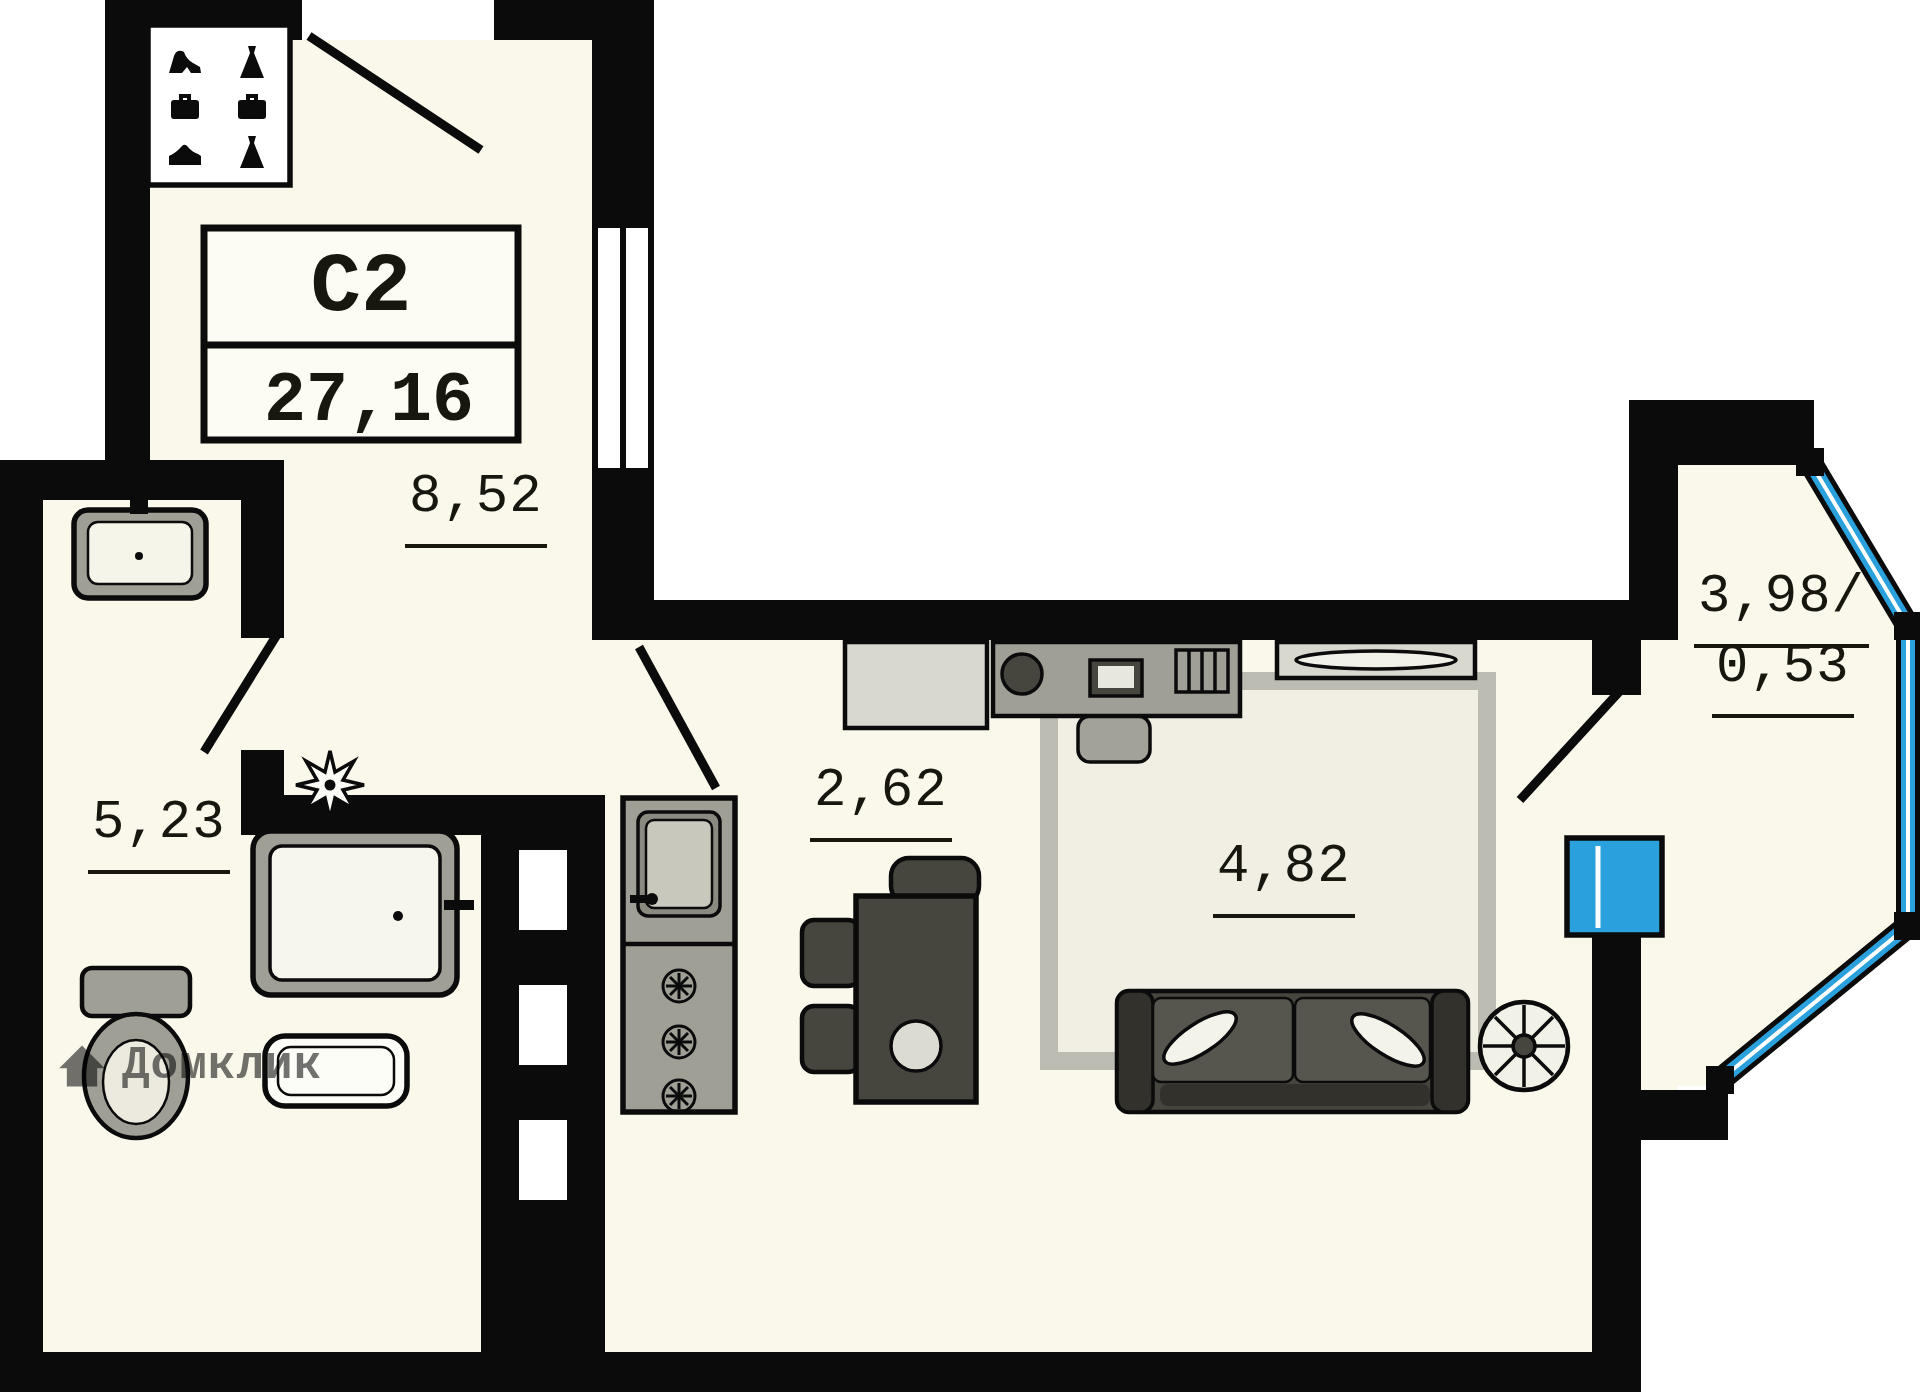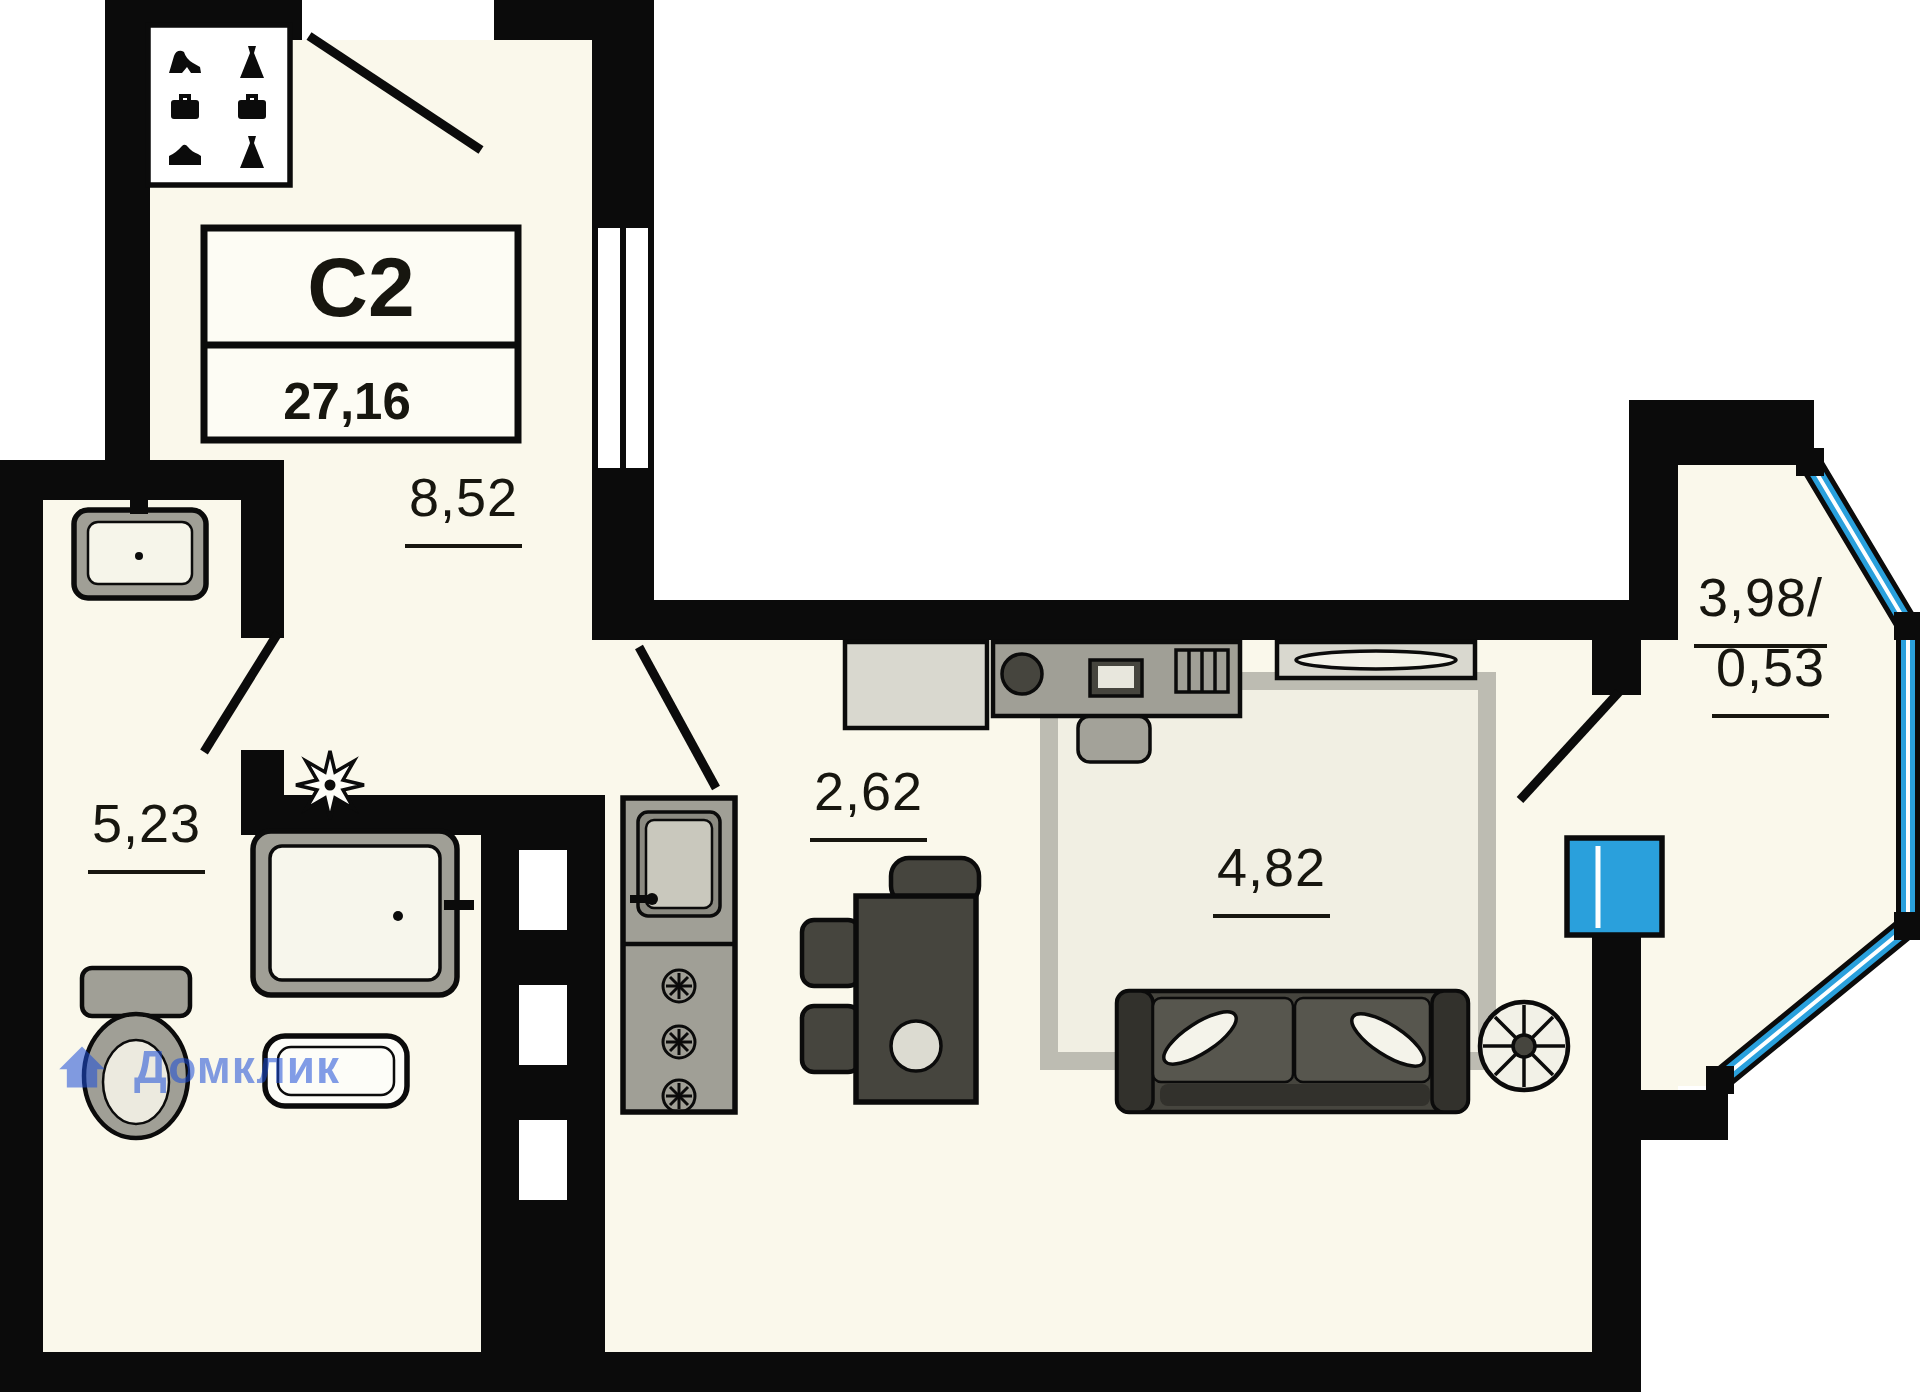--- a/index.html
+++ b/index.html
@@ -1,18 +1,18 @@
 <!DOCTYPE html>
 <html style="--wall: #0b0b0b; --floor: #faf8eb; --exterior: #ffffff; --glazing: #2aa0dc; --furn-dark: #46453e; --furn-mid: #a09f96; --furn-light: #d9d8cf; --carpet-border: #bdbcb2; --label: #17160f;"><head>
 <meta charset="utf-8">
 <style>
   html,body{margin:0;padding:0;background:#fff}
   .stage{position:relative;width:1920px;height:1392px;overflow:hidden;
          background:var(--exterior,#ffffff);
-         font-family:Liberation Sans, sans-serif;}
+         font-family:Liberation Mono, monospace;}
   .stage > svg{position:absolute;left:0;top:0;z-index:1}
 
   
   .wall{fill:var(--wall,#0b0b0b)}
   .floor{fill:var(--floor,#faf8eb)}
   .white{fill:#ffffff}
   .fd{fill:var(--furn-dark,#46453e)}
   .fm{fill:var(--furn-mid,#a09f96)}
   .fl{fill:var(--furn-light,#d9d8cf)}
   .carpet{fill:#f1efe3;stroke:var(--carpet-border,#bdbcb2);stroke-width:18}
@@ -28,23 +28,23 @@
   .glz-w{stroke:#ffffff;stroke-width:4;fill:none}
   .burn{stroke:var(--wall,#0b0b0b);stroke-width:3;fill:none}
 
   
   .area-label{position:absolute;z-index:2;font-size:54px;line-height:1;
               color:var(--label,#17160f);border-bottom:4px solid currentColor;
               padding:0 4px 20px 4px;letter-spacing:1px;white-space:nowrap}
   .title-text{position:absolute;z-index:2;display:flex;align-items:center;justify-content:center;
               color:var(--label,#17160f);font-weight:700}
   .tcode{left:206px;top:232px;width:310px;height:110px;font-size:84px}
-  .tarea{left:192px;top:349px;width:310px;height:104px;font-size:51px}
-  .wm{position:absolute;z-index:3;left:56px;top:1040px;display:flex;align-items:center;gap:26px;
-      color:#1d4ed8;opacity:.55;font-weight:700;font-size:46px;letter-spacing:1px}
+  .tarea{left:214px;top:349px;width:310px;height:104px;font-size:70px}
+  .wm{position:absolute;z-index:3;left:56px;top:1040px;display:flex;align-items:center;gap:14px;
+      color:#000000;opacity:.55;font-weight:700;font-size:46px;letter-spacing:1px}
   .wm svg{display:block}
 </style>
 </head>
 <body>
 
 <div class="stage">
 
 <svg width="1920" height="1392" viewBox="0 0 1920 1392">
 
   <g>

